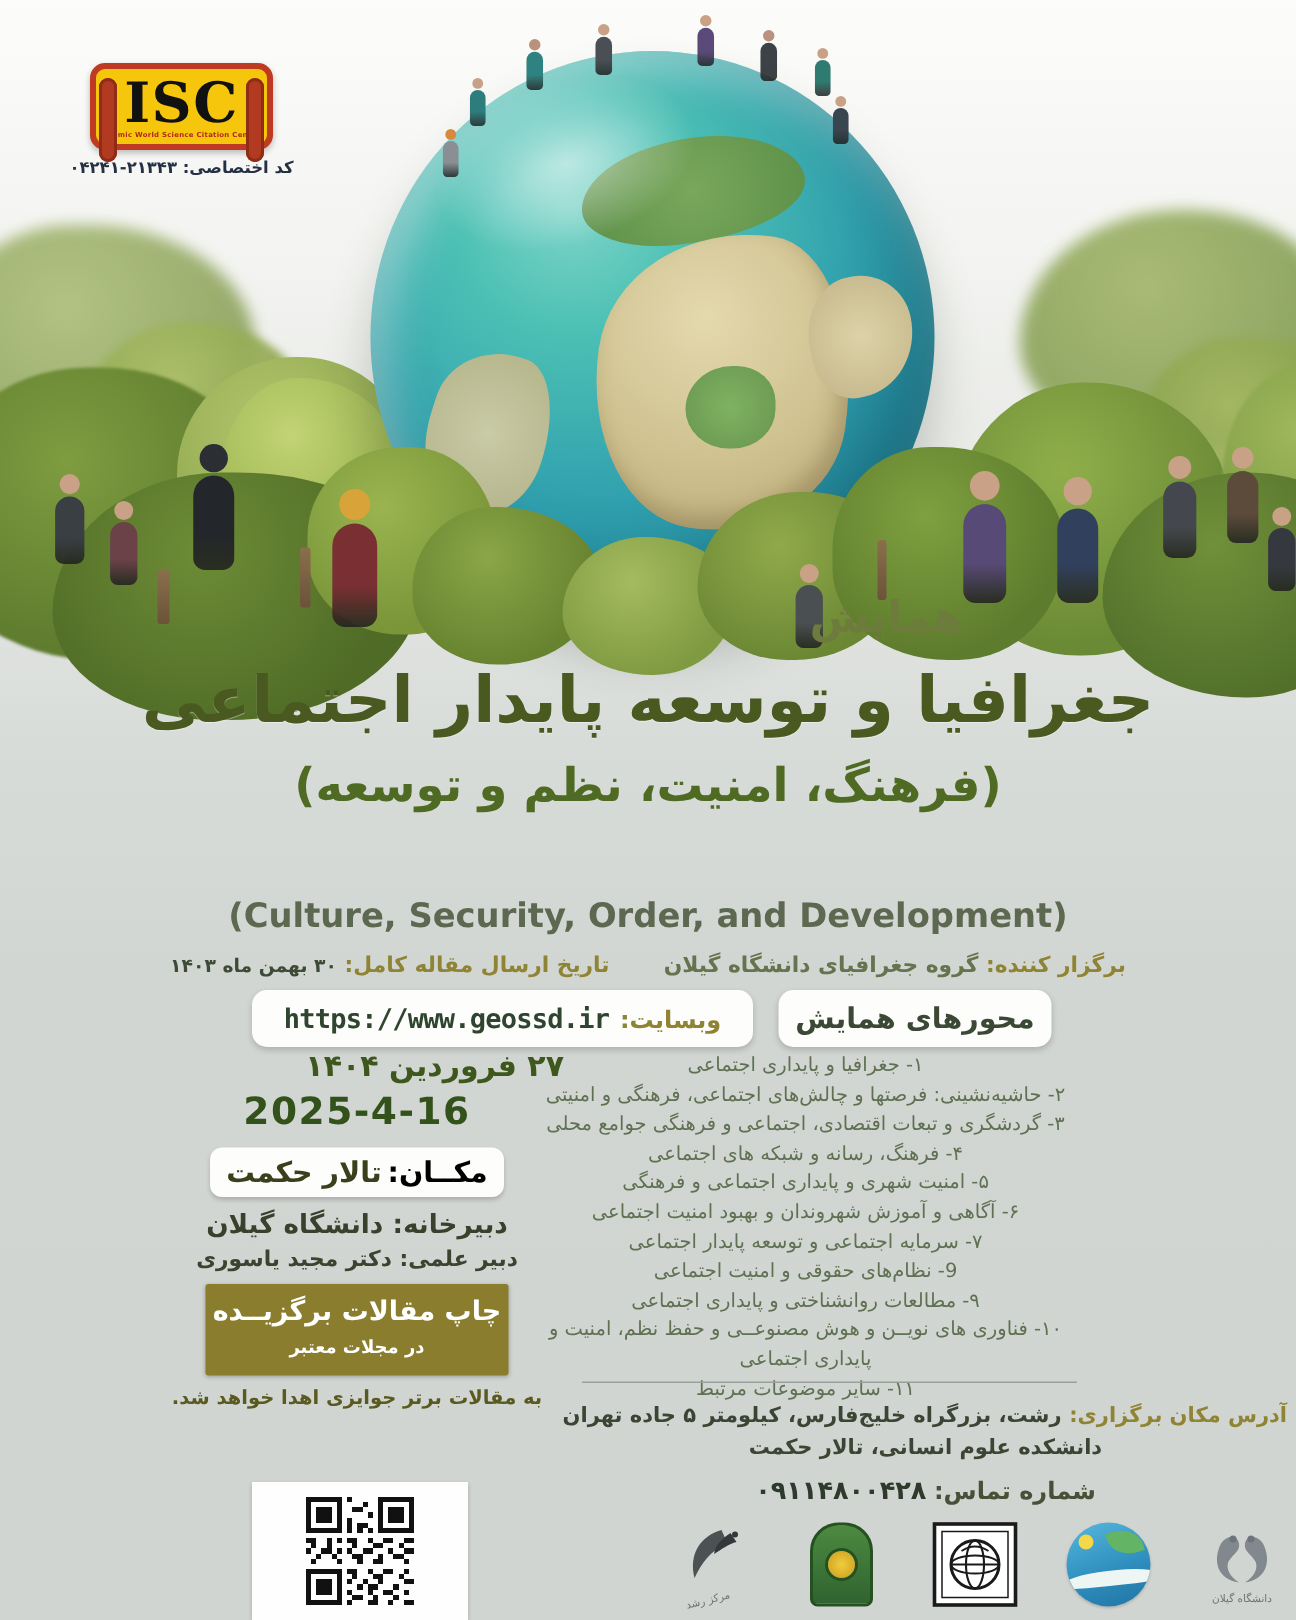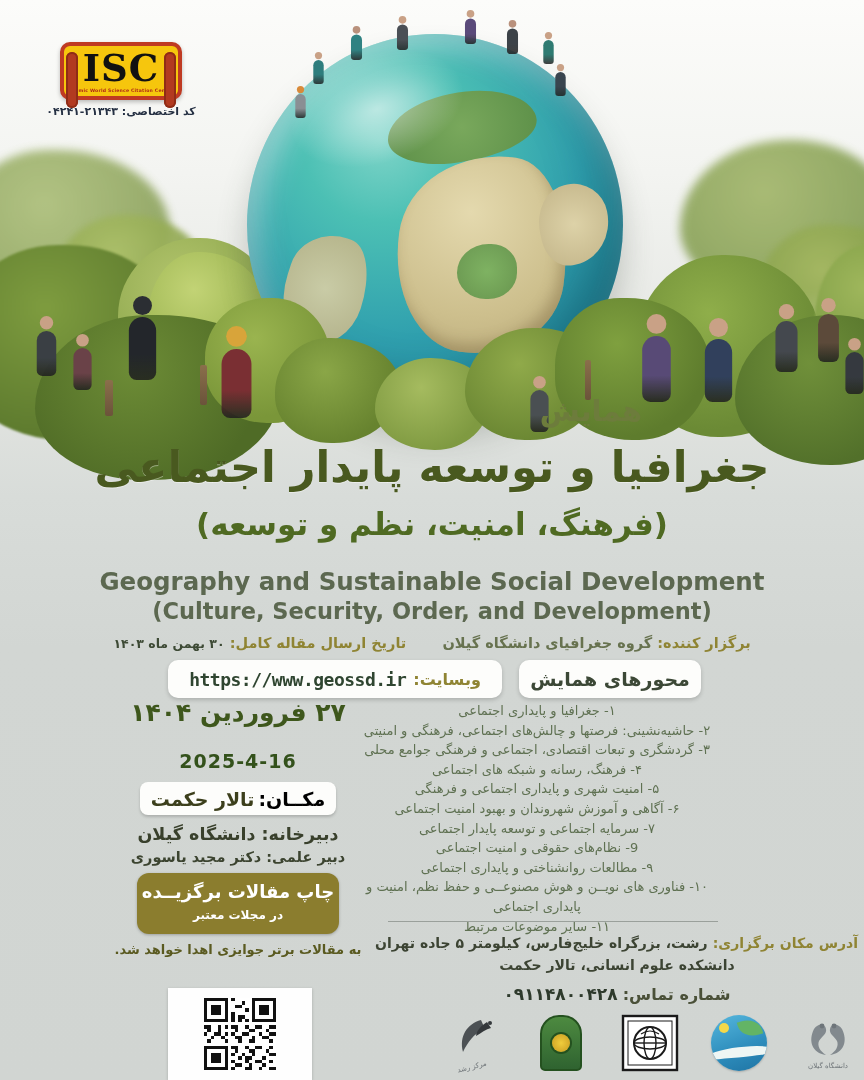--- a/index.html
+++ b/index.html
@@ -61,29 +61,29 @@
   .pill-topics{left:519px;top:660px;width:182px;height:38px;font-size:19px;font-weight:bold;color:#3c4836;}
   .pill-web{left:168px;top:660px;width:334px;height:38px;gap:7px;}
   .pill-web .wlb{font-size:16px;font-weight:bold;color:#8f8433;}
   .pill-web .wurl{font-size:18px;font-weight:bold;color:#2f4530;font-family:"DejaVu Sans Mono",monospace;letter-spacing:-.5px;}
   
   .topics{position:absolute;right:150px;top:701px;width:354px;direction:rtl;text-align:center;}
   .topics .titem{font-size:13px;line-height:19.6px;color:#5f7152;font-weight:500;}
   .sep{position:absolute;left:388px;top:921px;width:330px;border-top:1.6px solid #9aa09b;}
   
   .leftcol{position:absolute;left:100px;top:698px;width:276px;text-align:center;}
-  .date-fa{font-size:25px;font-weight:bold;color:#3e571c;direction:rtl;}
-  .date-en{font-size:19px;font-weight:bold;color:#33511b;margin-top:23px;letter-spacing:1px;}
+  .date-fa{font-size:20px;font-weight:bold;color:#3e571c;direction:rtl;text-align:right;}
+  .date-en{font-size:25px;font-weight:bold;color:#33511b;margin-top:4px;letter-spacing:1px;}
   .venue-pill{position:relative;margin:10px auto 0;width:196px;height:33px;background:#fdfdfb;border-radius:8px;
     box-shadow:0 2px 3px rgba(0,0,0,.18);display:flex;align-items:center;justify-content:center;direction:rtl;gap:4px;}
   .venue-pill .vlb{font-size:19px;font-weight:bold;color:#000000;}
   .venue-pill .vvl{font-size:19px;font-weight:bold;color:#3c3f1c;}
   .secretariat{margin-top:9px;font-size:17.5px;font-weight:bold;color:#39402c;direction:rtl;}
   .chair{margin-top:5px;font-size:14.5px;font-weight:bold;color:#3c4430;direction:rtl;}
-  .gold-box{margin:8px auto 0;width:194px;padding:7px 4px 8px;background:#8b7d2e;border-radius:12px;
+  .gold-box{margin:8px auto 0;width:194px;padding:7px 4px 8px;background:#8b7d2e;border-radius:2px;
     box-shadow:0 1px 3px rgba(0,0,0,.25);direction:rtl;}
   .gold-box .g1{font-size:18px;font-weight:bold;color:#fff;line-height:24px;}
   .gold-box .g2{font-size:12px;font-weight:bold;color:#fff;line-height:22px;}
   .awards{margin-top:8px;font-size:13px;font-weight:bold;color:#5a5a20;direction:rtl;}
   
   .addr{position:absolute;left:376px;right:6px;top:933px;text-align:center;direction:rtl;white-space:nowrap;}
   .addr .alb{font-size:14px;font-weight:bold;color:#8f8433;}
   .addr .avl{font-size:14px;font-weight:bold;color:#3c4433;}
   .addr2{position:absolute;left:376px;right:6px;top:957px;text-align:center;direction:rtl;
     font-size:14px;font-weight:bold;color:#3c4433;}
@@ -223,21 +223,20 @@
       <span class="isc-wing r"></span>
       <div class="isc-acronym">ISC</div>
       <div class="isc-caption">Islamic World Science Citation Center</div>
     </div>
     <div class="isc-code">کد اختصاصی: ۲۱۳۴۳-۰۴۲۴۱</div>
   </div>
 
   <div class="kicker">همایش</div>
   <div class="title-fa">جغرافیا و توسعه پایدار اجتماعی</div>
   <div class="subtitle-fa">(فرهنگ، امنیت، نظم و توسعه)</div>
-  <div class="title-en">Geography and Sustainable Social Development</div>
   <div class="subtitle-en">(Culture, Security, Order, and Development)</div>
 
   <div class="organizer">
     <span class="lb">برگزار کننده:</span>
     <span class="vl">گروه جغرافیای دانشگاه گیلان</span>
     <span class="sp"></span>
     <span class="lb">تاریخ ارسال مقاله کامل:</span>
     <span class="dt">۳۰ بهمن ماه ۱۴۰۳</span>
   </div>
 

